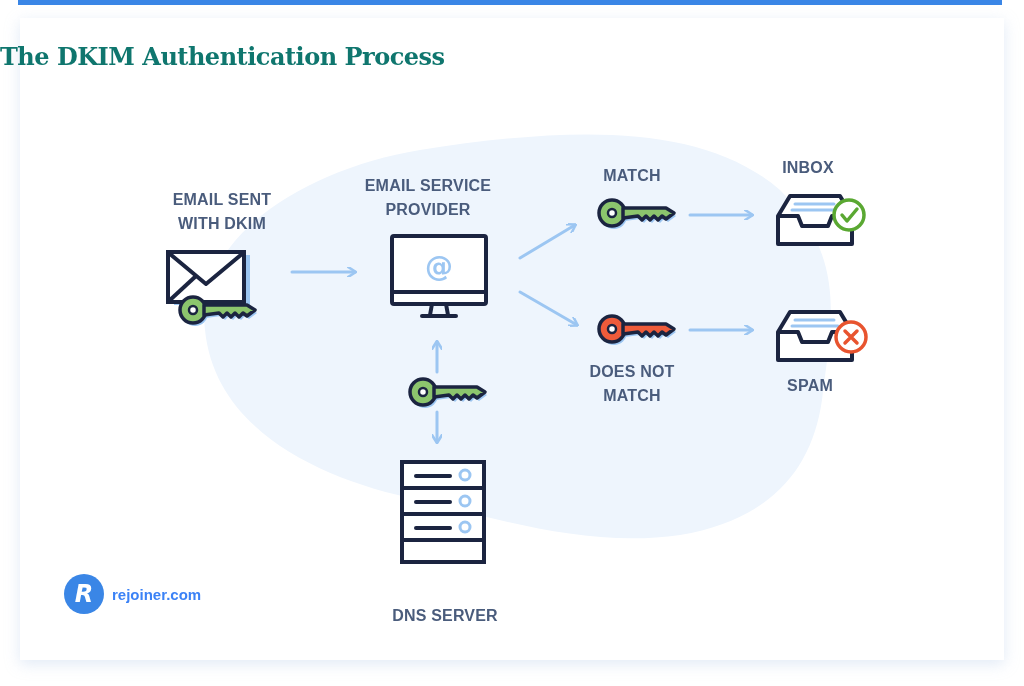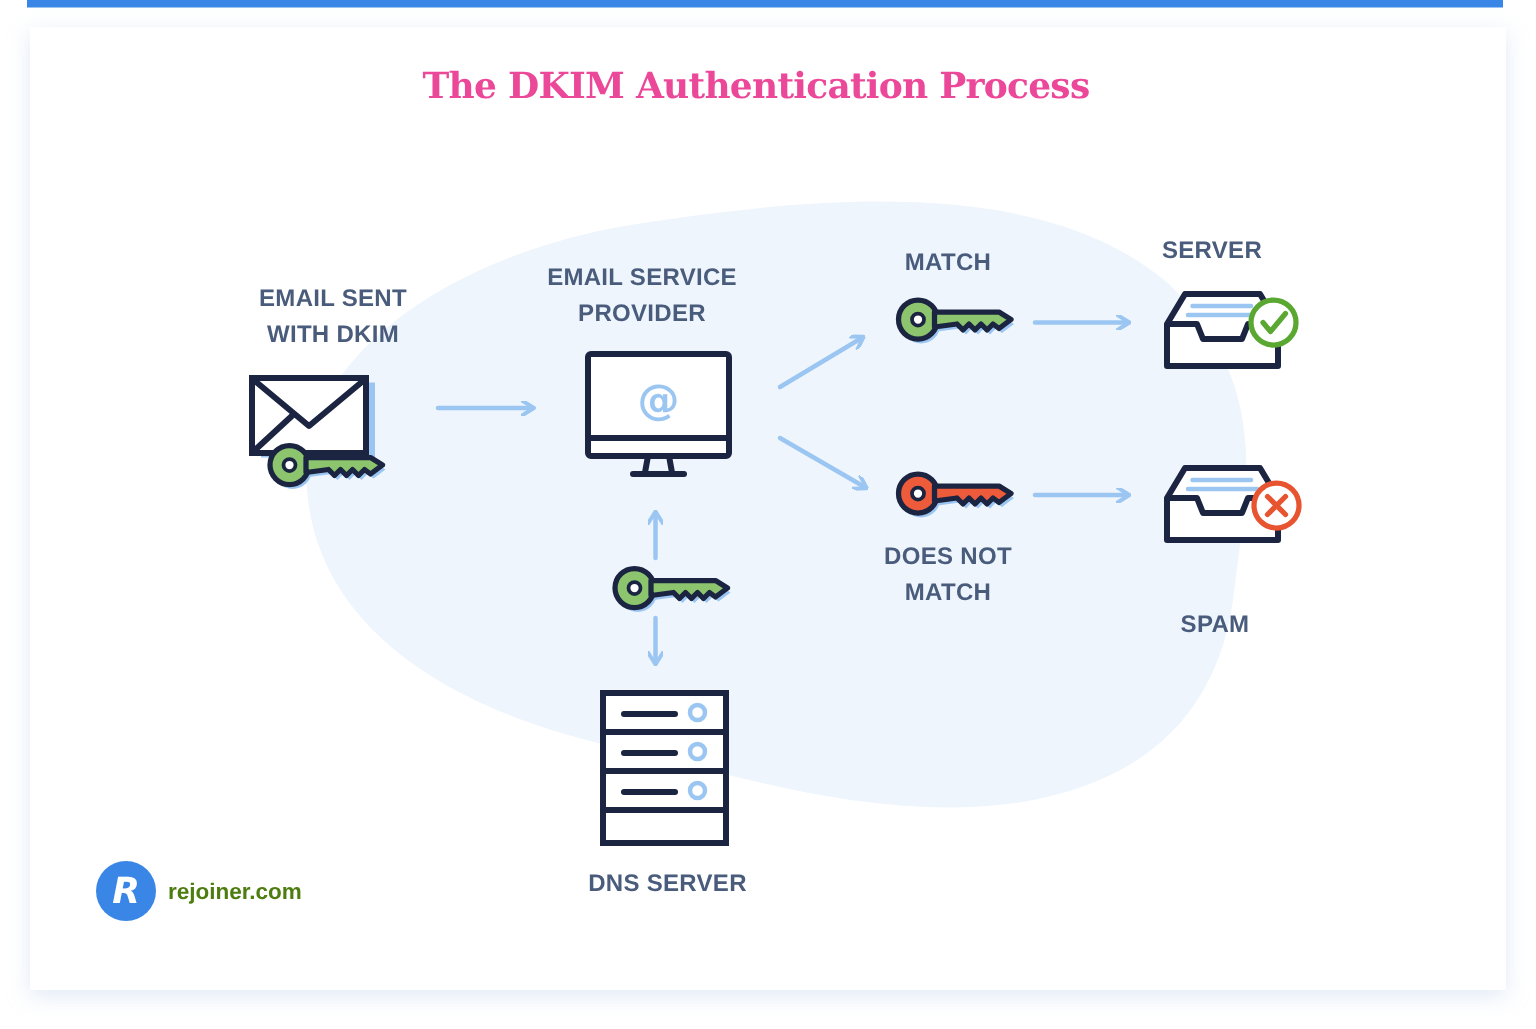--- a/index.html
+++ b/index.html
@@ -8,36 +8,36 @@
     background: #ffffff;
     font-family: "Liberation Sans", sans-serif;
   }
   .topbar { position: absolute; left: 18px; top: 0; width: 984px; height: 5px; background: #3a86e6; }
   .card {
     position: absolute; left: 20px; top: 18px; width: 984px; height: 642px;
     background: #ffffff;
     box-shadow: 0 4px 14px rgba(170,195,230,0.35);
   }
   .title {
-    position: absolute; left: 0; top: 42px; width: 1008px; text-align: center;
-    font-family: "DejaVu Serif", serif; font-weight: bold; font-size: 24px; color: #ec4899;
+    position: absolute; left: 0; top: 42px; width: 1008px; text-align: left;
+    font-family: "DejaVu Serif", serif; font-weight: bold; font-size: 24px; color: #0f766e;
     letter-spacing: -0.5px;
   }
   svg.diagram { position: absolute; left: 0; top: 0; }
   .lbl {
     position: absolute; text-align: center; font-weight: bold; font-size: 16px;
     color: #4a5c7c; line-height: 24px; white-space: pre-line; letter-spacing: 0.2px;
   }
   .logo { position: absolute; left: 64px; top: 574px; display: flex; align-items: center; }
   .logo-badge {
     width: 40px; height: 40px; border-radius: 50%; background: #3a86e6; color: #fff;
     font-family: "DejaVu Sans", sans-serif; font-weight: bold; font-style: italic; font-size: 24px;
     display: flex; align-items: center; justify-content: center;
   }
-  .logo-text { margin-left: 8px; font-weight: bold; font-size: 15px; color: #4d7c0f; }
+  .logo-text { margin-left: 8px; font-weight: bold; font-size: 15px; color: #3b82f6; }
 </style>
 </head>
 <body>
 
 <div class="topbar"></div>
 <div class="card"></div>
 
 <div class="title">The DKIM Authentication Process</div>
 
 <svg class="diagram" width="1024" height="686" viewBox="0 0 1024 686">
@@ -135,20 +135,20 @@
   </g>
 </svg>
 
 <div class="lbl" style="left:142px; top:188px; width:160px;">EMAIL SENT
 WITH DKIM</div>
 <div class="lbl" style="left:338px; top:174px; width:180px;">EMAIL SERVICE
 PROVIDER</div>
 <div class="lbl" style="left:572px; top:164px; width:120px;">MATCH</div>
 <div class="lbl" style="left:572px; top:360px; width:120px;">DOES NOT
 MATCH</div>
-<div class="lbl" style="left:760px; top:156px; width:96px;">SERVER</div>
-<div class="lbl" style="left:760px; top:374px; width:100px;margin-top:31px;">SPAM</div>
-<div class="lbl" style="left:370px; top:578px; width:150px;">DNS SERVER</div>
+<div class="lbl" style="left:760px; top:156px; width:96px;">INBOX</div>
+<div class="lbl" style="left:760px; top:374px; width:100px;">SPAM</div>
+<div class="lbl" style="left:370px; top:604px; width:150px;">DNS SERVER</div>
 
 <div class="logo">
   <div class="logo-badge">R</div>
   <div class="logo-text">rejoiner.com</div>
 </div>
 
 </body></html>

